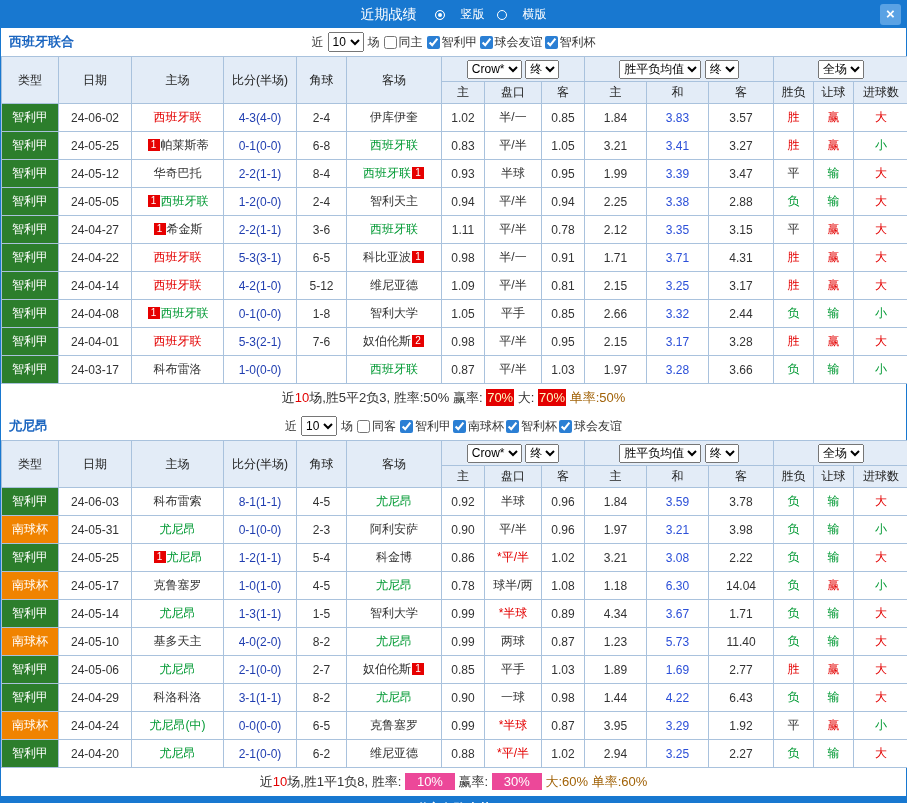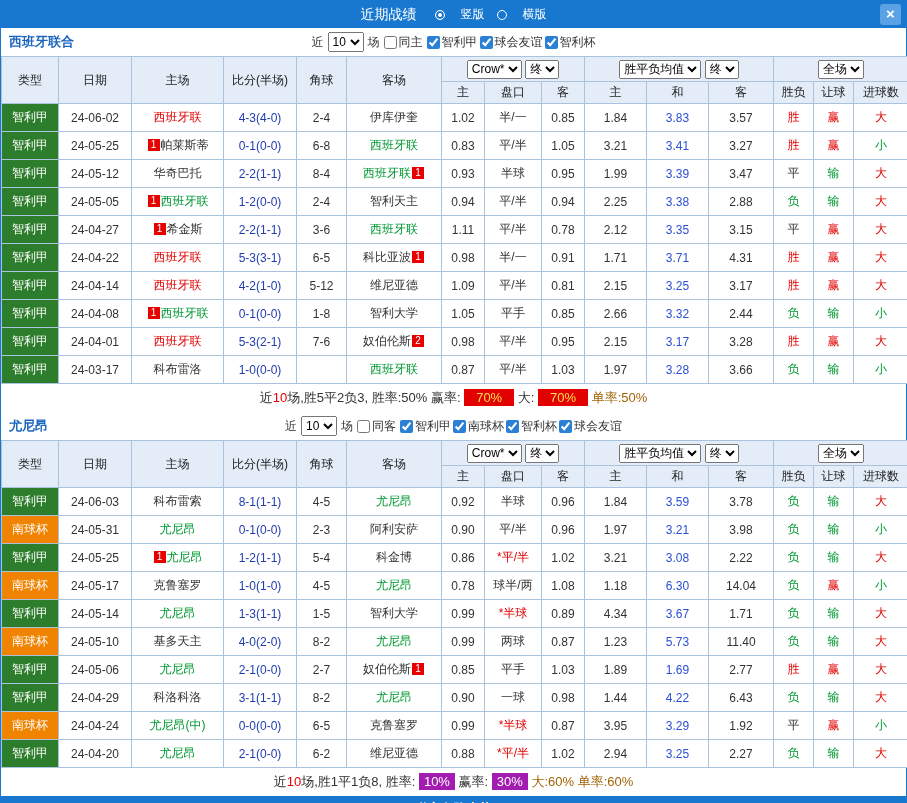--- a/index.html
+++ b/index.html
@@ -26,22 +26,22 @@
   tbody td{height:28px;background:#fff}
   td.lt-chile{background:#2c7e2c;color:#fff}
   td.lt-south{background:#f08300;color:#fff}
   .c-red{color:#e30000}.c-green{color:#009933}.c-blue{color:#2b4fd8}.c-black{color:#333}
   td.score{color:#1f3db0}
   .badge{display:inline-block;background:#e60000;color:#fff;font-size:10px;min-width:12px;height:12px;line-height:12px;padding:0 1px;margin:0 1px;vertical-align:1px}
   .summary{height:28px;line-height:28px;text-align:center;font-size:13px}
   .summary span{white-space:pre-wrap}
   .s-red{color:#e30000}
   .s-blue{color:#a16207}
-  .s-badge-red{background:#e30000;color:#fde047;padding:1px 12px}
-  .s-badge-green{background:#a21caf;color:#fff;padding:1px 5px}
+  .s-badge-red{background:#e30000;color:#fef9c3;padding:1px 1px}
+  .s-badge-green{background:#ec4899;color:#fff;padding:1px 12px}
   .footer{height:25px;background:#1878d0;color:#fff;font-weight:bold;font-size:13px;display:flex;align-items:center;justify-content:center}
 </style>
 </head>
 <body>
 
 <div class="app">
 
   <div class="titlebar">
     <span class="page-title">近期战绩</span>
     <span class="radios">

